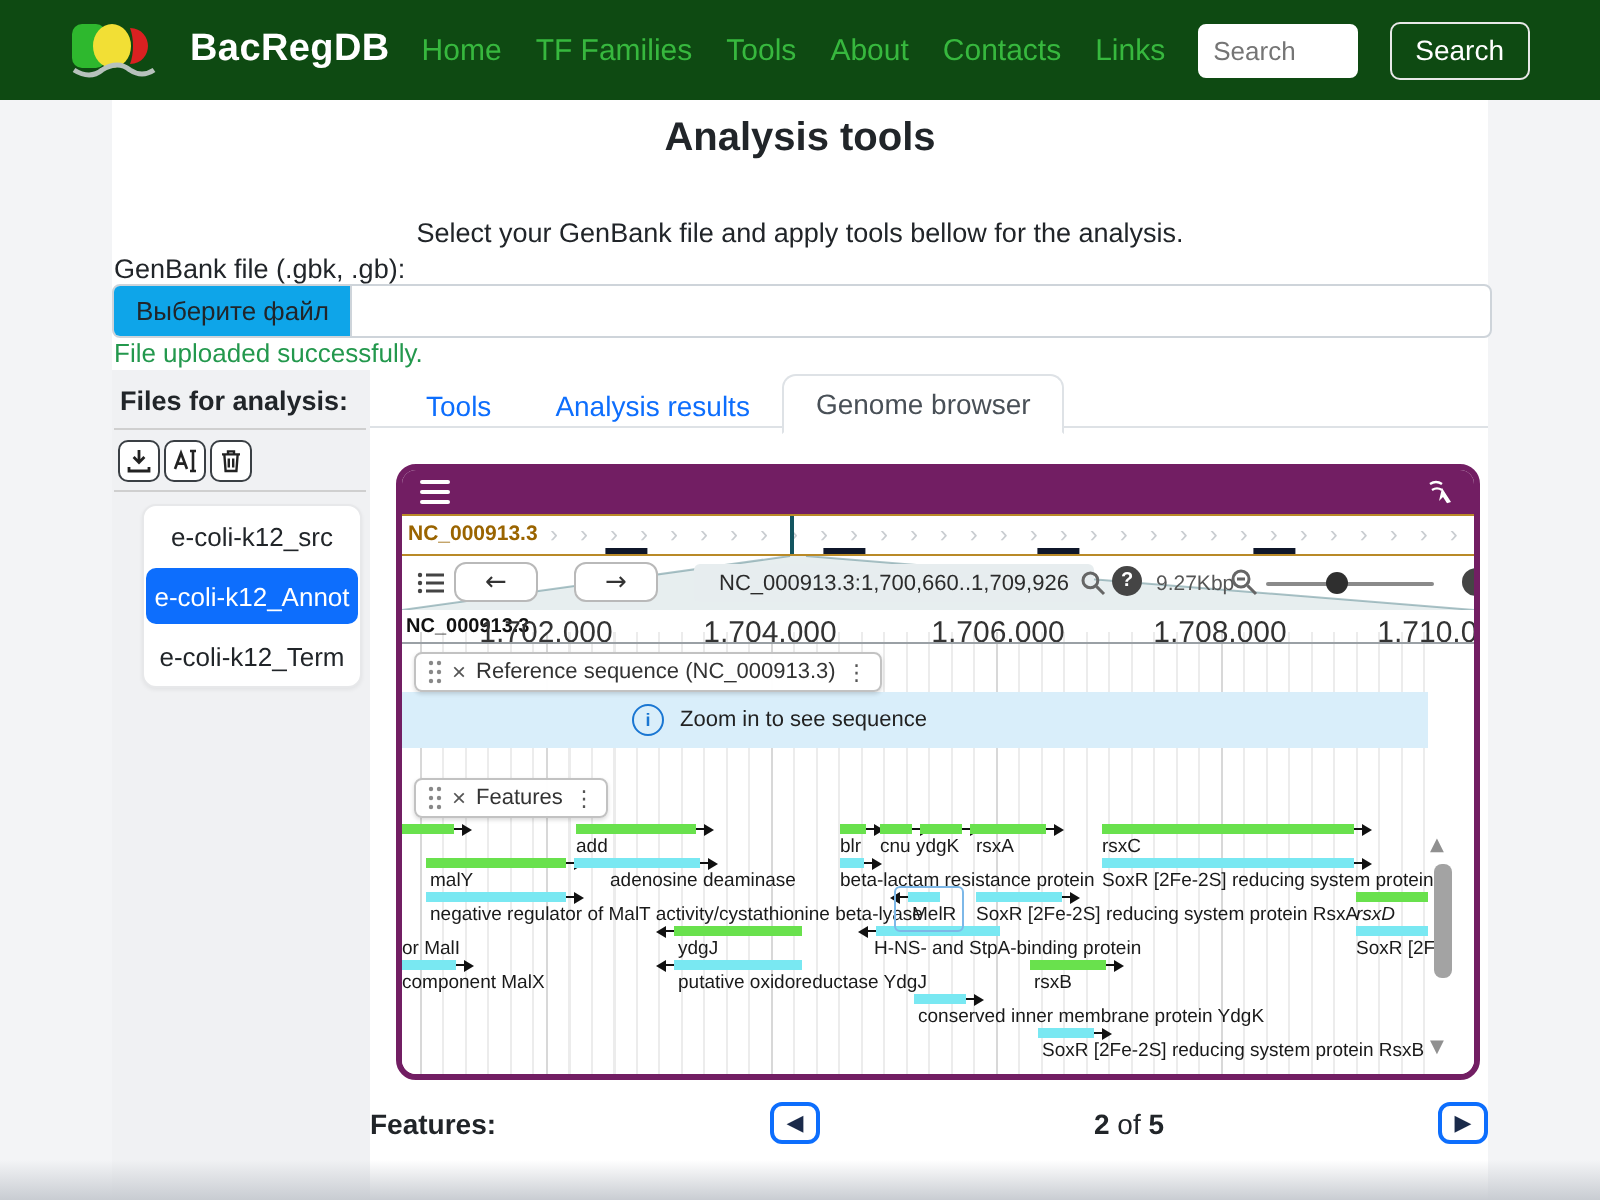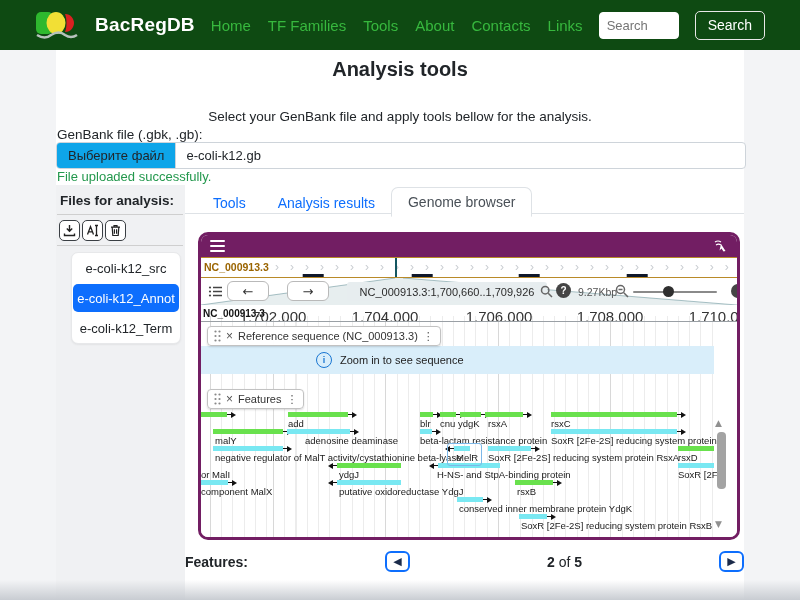--- a/index.html
+++ b/index.html
@@ -146,21 +146,20 @@
     <input class="nav-search" placeholder="Search" style="">
     <button class="nav-search-btn">Search</button>
   </div>
 
   <div class="abs card-top"></div>
   <div class="abs page-title">Analysis tools</div>
   <div class="abs gb-label">GenBank file (.gbk, .gb):</div>
   <div class="abs page-sub">Select your GenBank file and apply tools bellow for the analysis.</div>
   <div class="abs file-input">
     <span class="file-btn">Выберите файл</span>
-    <span class="file-val">e-coli-k12.gb</span>
   </div>
   <div class="abs upload-status">File uploaded successfully.</div>
 
   <div class="abs side-panel"></div>
   <div class="abs side-title">Files for analysis:</div>
   <div class="abs side-hr" style="top:214px"></div>
   <div class="abs tool-btns">
     <button class="tool-btn">
       <span>
         <svg width="13" height="13" viewBox="0 0 13 13" stroke="#222" stroke-width="1.4" fill="none">
@@ -351,21 +350,21 @@
           <div class="fbar c" style="left: 253px; top: 124px; width: 16px;"></div>
           <div class="fline" style="left: 248px; top: 126px; width: 5px;"></div>
           <div class="fhead l" style="left: 244px; top: 123.5px;"></div>
           <div class="fbar c" style="left: 287px; top: 124px; width: 43px;"></div>
           <div class="fline" style="left: 330px; top: 126px; width: 5px;"></div>
           <div class="fhead r" style="left: 334px; top: 123.5px;"></div>
           <div class="fbar g" style="left: 477px; top: 124px; width: 36px;"></div>
           <div class="flabel" style="left: 14px; top: 131px;">negative regulator of MalT activity/cystathionine beta-lyase</div>
           <div class="flabel" style="left: 255px; top: 131px;">MelR</div>
           <div class="flabel" style="left: 287px; top: 131px;">SoxR [2Fe-2S] reducing system protein RsxA</div>
-          <div class="flabel" style="left: 477px; top: 131px;">rsxD</div>
+          <div class="flabel" style="left: 477px; top: 131px; font-style: italic;">rsxD</div>
           <div class="fbar g" style="left: 136px; top: 141px; width: 64px;"></div>
           <div class="fline" style="left: 131px; top: 143px; width: 5px;"></div>
           <div class="fhead l" style="left: 127px; top: 140.5px;"></div>
           <div class="fbar c" style="left: 237px; top: 141px; width: 62px;"></div>
           <div class="fline" style="left: 232px; top: 143px; width: 5px;"></div>
           <div class="fhead l" style="left: 228px; top: 140.5px;"></div>
           <div class="fbar c" style="left: 477px; top: 141px; width: 36px;"></div>
           <div class="flabel" style="left: 0px; top: 148px;">or MalI</div>
           <div class="flabel" style="left: 138px; top: 148px;">ydgJ</div>
           <div class="flabel" style="left: 236px; top: 148px;">H-NS- and StpA-binding protein</div>

